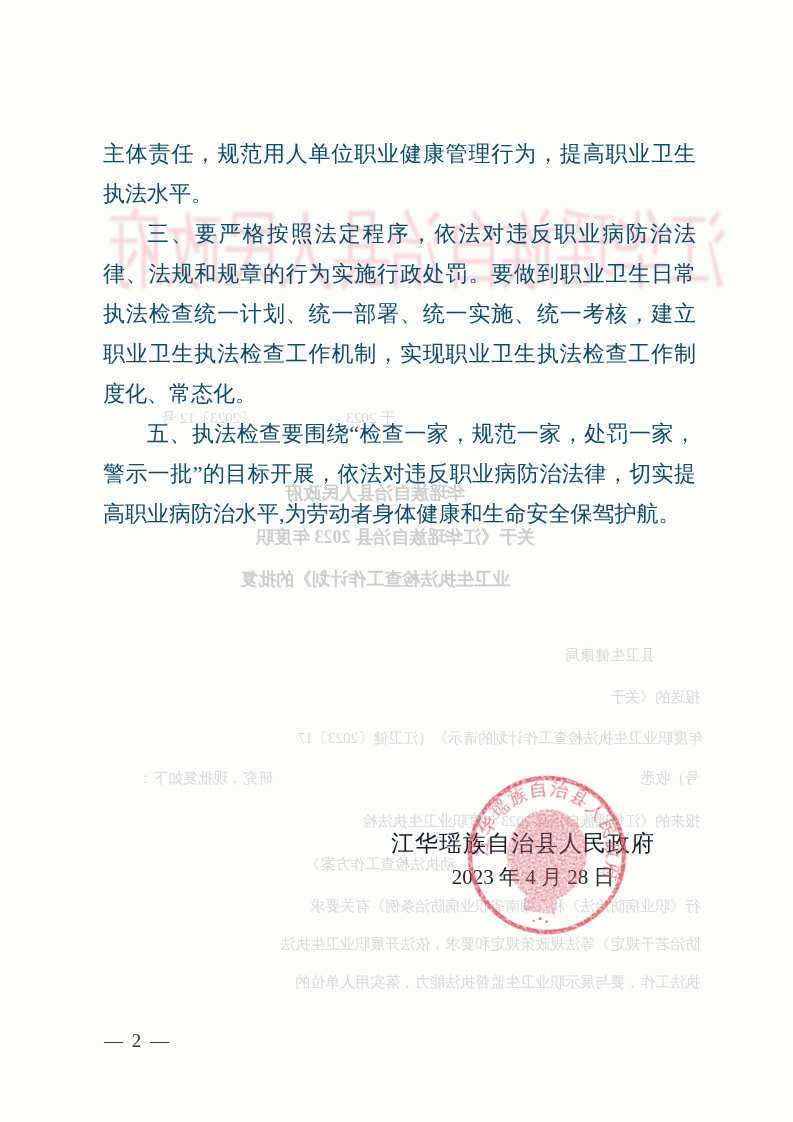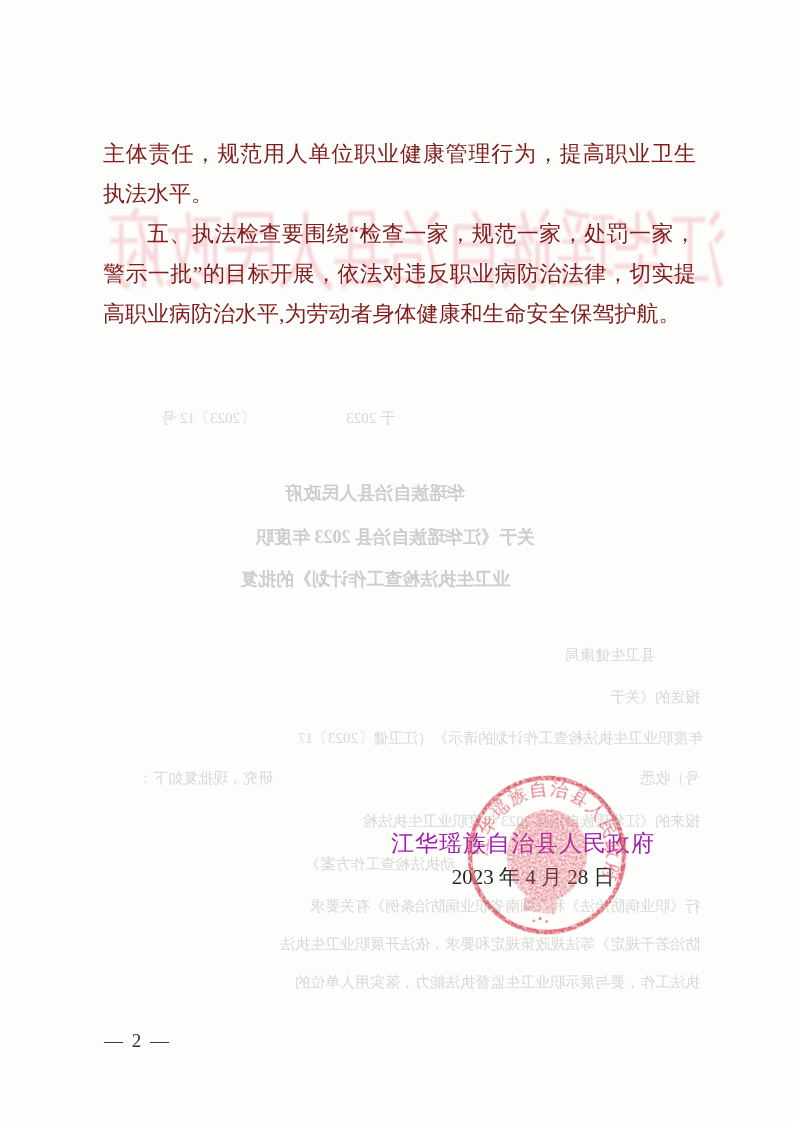--- a/index.html
+++ b/index.html
@@ -6,31 +6,31 @@
   .paper{
     position:relative;
     width:793px;height:1122px;
     background:#fdfdfc;
     overflow:hidden;
     font-family:"Liberation Serif","DejaVu Serif",serif;
   }
   
   .doc-body{
     position:absolute;left:103px;top:134px;width:593px;
-    font-size:22px;line-height:40px;color:#7f1d1d;
+    font-size:22px;line-height:40px;color:#0c4a6e;
     text-align:justify;word-break:break-all;
     z-index:2;
     font-family:Liberation Serif, serif;
   }
   .doc-body p{margin:0;padding:0;}
   .doc-body p.indent{text-indent:2em;}
   
   .sig-issuer{
     position:absolute;top:828px;right:138px;
-    font-size:23px;color:#a21caf;letter-spacing:1px;z-index:2;
+    font-size:23px;color:#0f172a;letter-spacing:1px;z-index:2;
   }
   .sig-date{
     position:absolute;top:863px;left:448px;width:170px;
     font-size:21px;color:#242424;text-align:center;z-index:2;
   }
   
   .page-num{
     position:absolute;left:104px;top:1030px;
     font-size:19px;color:#333;letter-spacing:2px;z-index:2;
   }
@@ -76,20 +76,21 @@
   <div class="ghost" style="left:103px;top:769px;width:170px;">研究，现批复如下：</div>
   <div class="ghost" style="left:620px;top:769px;width:80px;">号）收悉</div>
   <div class="ghost" style="left:230px;top:812px;width:470px;">报来的《江华瑶族自治县 2023 年度职业卫生执法检</div>
   <div class="ghost" style="left:230px;top:855px;width:225px;">动执法检查工作方案》</div>
   <div class="ghost" style="left:103px;top:897px;width:597px;">行《职业病防治法》和《湖南省职业病防治条例》有关要求</div>
   <div class="ghost" style="left:103px;top:935px;width:597px;">防治若干规定》等法规政策规定和要求，依法开展职业卫生执法</div>
   <div class="ghost" style="left:103px;top:973px;width:597px;">执法工作，要与展示职业卫生监督执法能力，落实用人单位的</div>
 
   <div class="doc-body">
     <p>主体责任，规范用人单位职业健康管理行为，提高职业卫生执法水平。</p>
+    <p class="indent">三、要严格按照法定程序，依法对违反职业病防治法律、法规和规章的行为实施行政处罚。要做到职业卫生日常执法检查统一计划、统一部署、统一实施、统一考核，建立职业卫生执法检查工作机制，实现职业卫生执法检查工作制度化、常态化。</p>
     <p class="indent">五、执法检查要围绕“检查一家，规范一家，处罚一家，警示一批”的目标开展，依法对违反职业病防治法律，切实提高职业病防治水平,为劳动者身体健康和生命安全保驾护航。</p>
   </div>
 
   <div class="sig-issuer">江华瑶族自治县人民政府</div>
   <div class="sig-date">2023 年 4 月 28 日</div>
 
   <svg class="seal" viewBox="-102 -102 204 204">
     <defs>
       <path id="sealArc" d="M -57.4 17.5 A 60 60 0 1 1 57.4 17.5" fill="none"></path>
       <filter id="grainHeavy" x="-20%" y="-20%" width="140%" height="140%">

